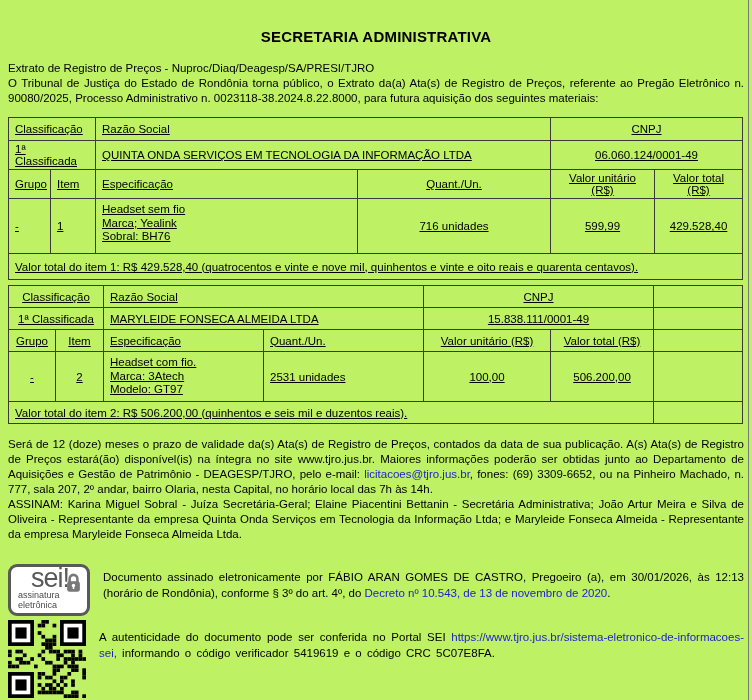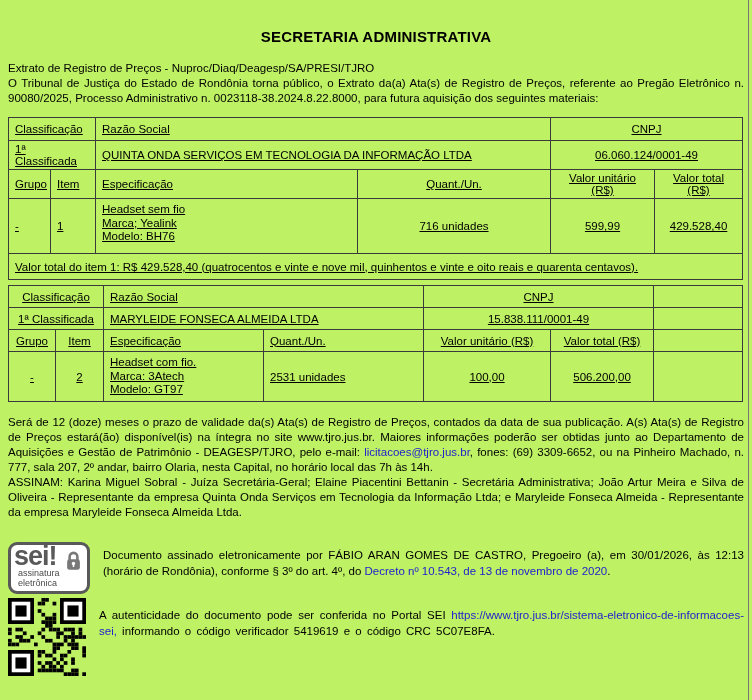--- a/index.html
+++ b/index.html
@@ -21,21 +21,21 @@
   .c{text-align:center;}
   .l{text-align:left;}
   .top{vertical-align:top;padding-top:4px;}
   .spec span{display:block;line-height:13.5px;}
   .para{margin:13px 0 0;line-height:15px;text-align:justify;}
   .para p{margin:0;text-align:justify;}
   a{color:#2222cc;text-decoration:none;}
   
   .sigrow{display:flex;margin-top:22px;align-items:flex-start;}
   .seibox{position:relative;flex:none;width:76px;height:46px;border:3px solid #595959;border-radius:9px;background:#fff;}
-  .sei-word{position:absolute;top:-4px;left:3px;font-size:27px;font-weight:bold;color:#595959;letter-spacing:-1px;}
+  .sei-word{position:absolute;top:-4px;left:20px;font-size:27px;font-weight:normal;color:#595959;letter-spacing:-1px;}
   .sei-sub{position:absolute;bottom:3px;left:7px;font-size:9px;line-height:9.5px;color:#4a4a4a;}
   .sei-lock{position:absolute;top:5px;right:5px;}
   .sigtext{flex:1;margin-left:13px;margin-top:6px;line-height:15.5px;text-align:justify;}
   
   .verrow{display:flex;margin-top:4px;align-items:flex-start;}
   .qr{flex:none;width:78px;height:78px;}
   .vertext{flex:1;margin-left:13px;margin-top:10px;line-height:15.5px;text-align:justify;word-spacing:2px;}
 </style>
 </head>
 <body>
@@ -78,21 +78,21 @@
         <td class="c">Quant./Un.</td>
         <td class="c">Valor unitário (R$)</td>
         <td class="c">Valor total (R$)</td>
       </tr>
       <tr style="height:55px">
         <td class="l">-</td>
         <td class="l">1</td>
         <td class="l top spec">
           <span>Headset sem fio</span>
           <span>Marca; Yealink</span>
-          <span>Modelo: BH76</span>
+          <span>Sobral: BH76</span>
         </td>
         <td class="c">716 unidades</td>
         <td class="c">599,99</td>
         <td class="c">429.528,40</td>
       </tr>
       <tr style="height:26px">
         <td colspan="6" class="l">Valor total do item 1: R$ 429.528,40 (quatrocentos e vinte e nove mil, quinhentos e vinte e oito reais e quarenta centavos).</td>
       </tr>
     </tbody>
       </table>
@@ -133,20 +133,24 @@
         <td class="c">-</td>
         <td class="c">2</td>
         <td class="l top spec">
           <span>Headset com fio.</span>
           <span>Marca: 3Atech</span>
           <span>Modelo: GT97</span>
         </td>
         <td class="l">2531 unidades</td>
         <td class="c">100,00</td>
         <td class="c">506.200,00</td>
+        <td></td>
+      </tr>
+      <tr style="height:22px">
+        <td colspan="6" class="l">Valor total do item 2: R$ 506.200,00 (quinhentos e seis mil e duzentos reais).</td>
         <td></td>
       </tr>
     </tbody>
       </table>
 
     <div class="para">
       <p><span>Será de 12 (doze) meses o prazo de validade da(s) Ata(s) de Registro de Preços, contados da data de sua publicação. A(s) Ata(s) de Registro de Preços estará(ão) disponível(is) na íntegra no site www.tjro.jus.br. Maiores informações poderão ser obtidas junto ao Departamento de Aquisições e Gestão de Patrimônio - DEAGESP/TJRO, pelo e-mail: </span><a href="#">licitacoes@tjro.jus.br</a><span>, fones: (69) 3309-6652, ou na Pinheiro Machado, n. 777, sala 207, 2º andar, bairro Olaria, nesta Capital, no horário local das 7h às 14h.</span></p>
       <p>ASSINAM: Karina Miguel Sobral - Juíza Secretária-Geral; Elaine Piacentini Bettanin - Secretária Administrativa; João Artur Meira e Silva de Oliveira - Representante da empresa Quinta Onda Serviços em Tecnologia da Informação Ltda; e Maryleide Fonseca Almeida - Representante da empresa Maryleide Fonseca Almeida Ltda.</p>
     </div>
 

